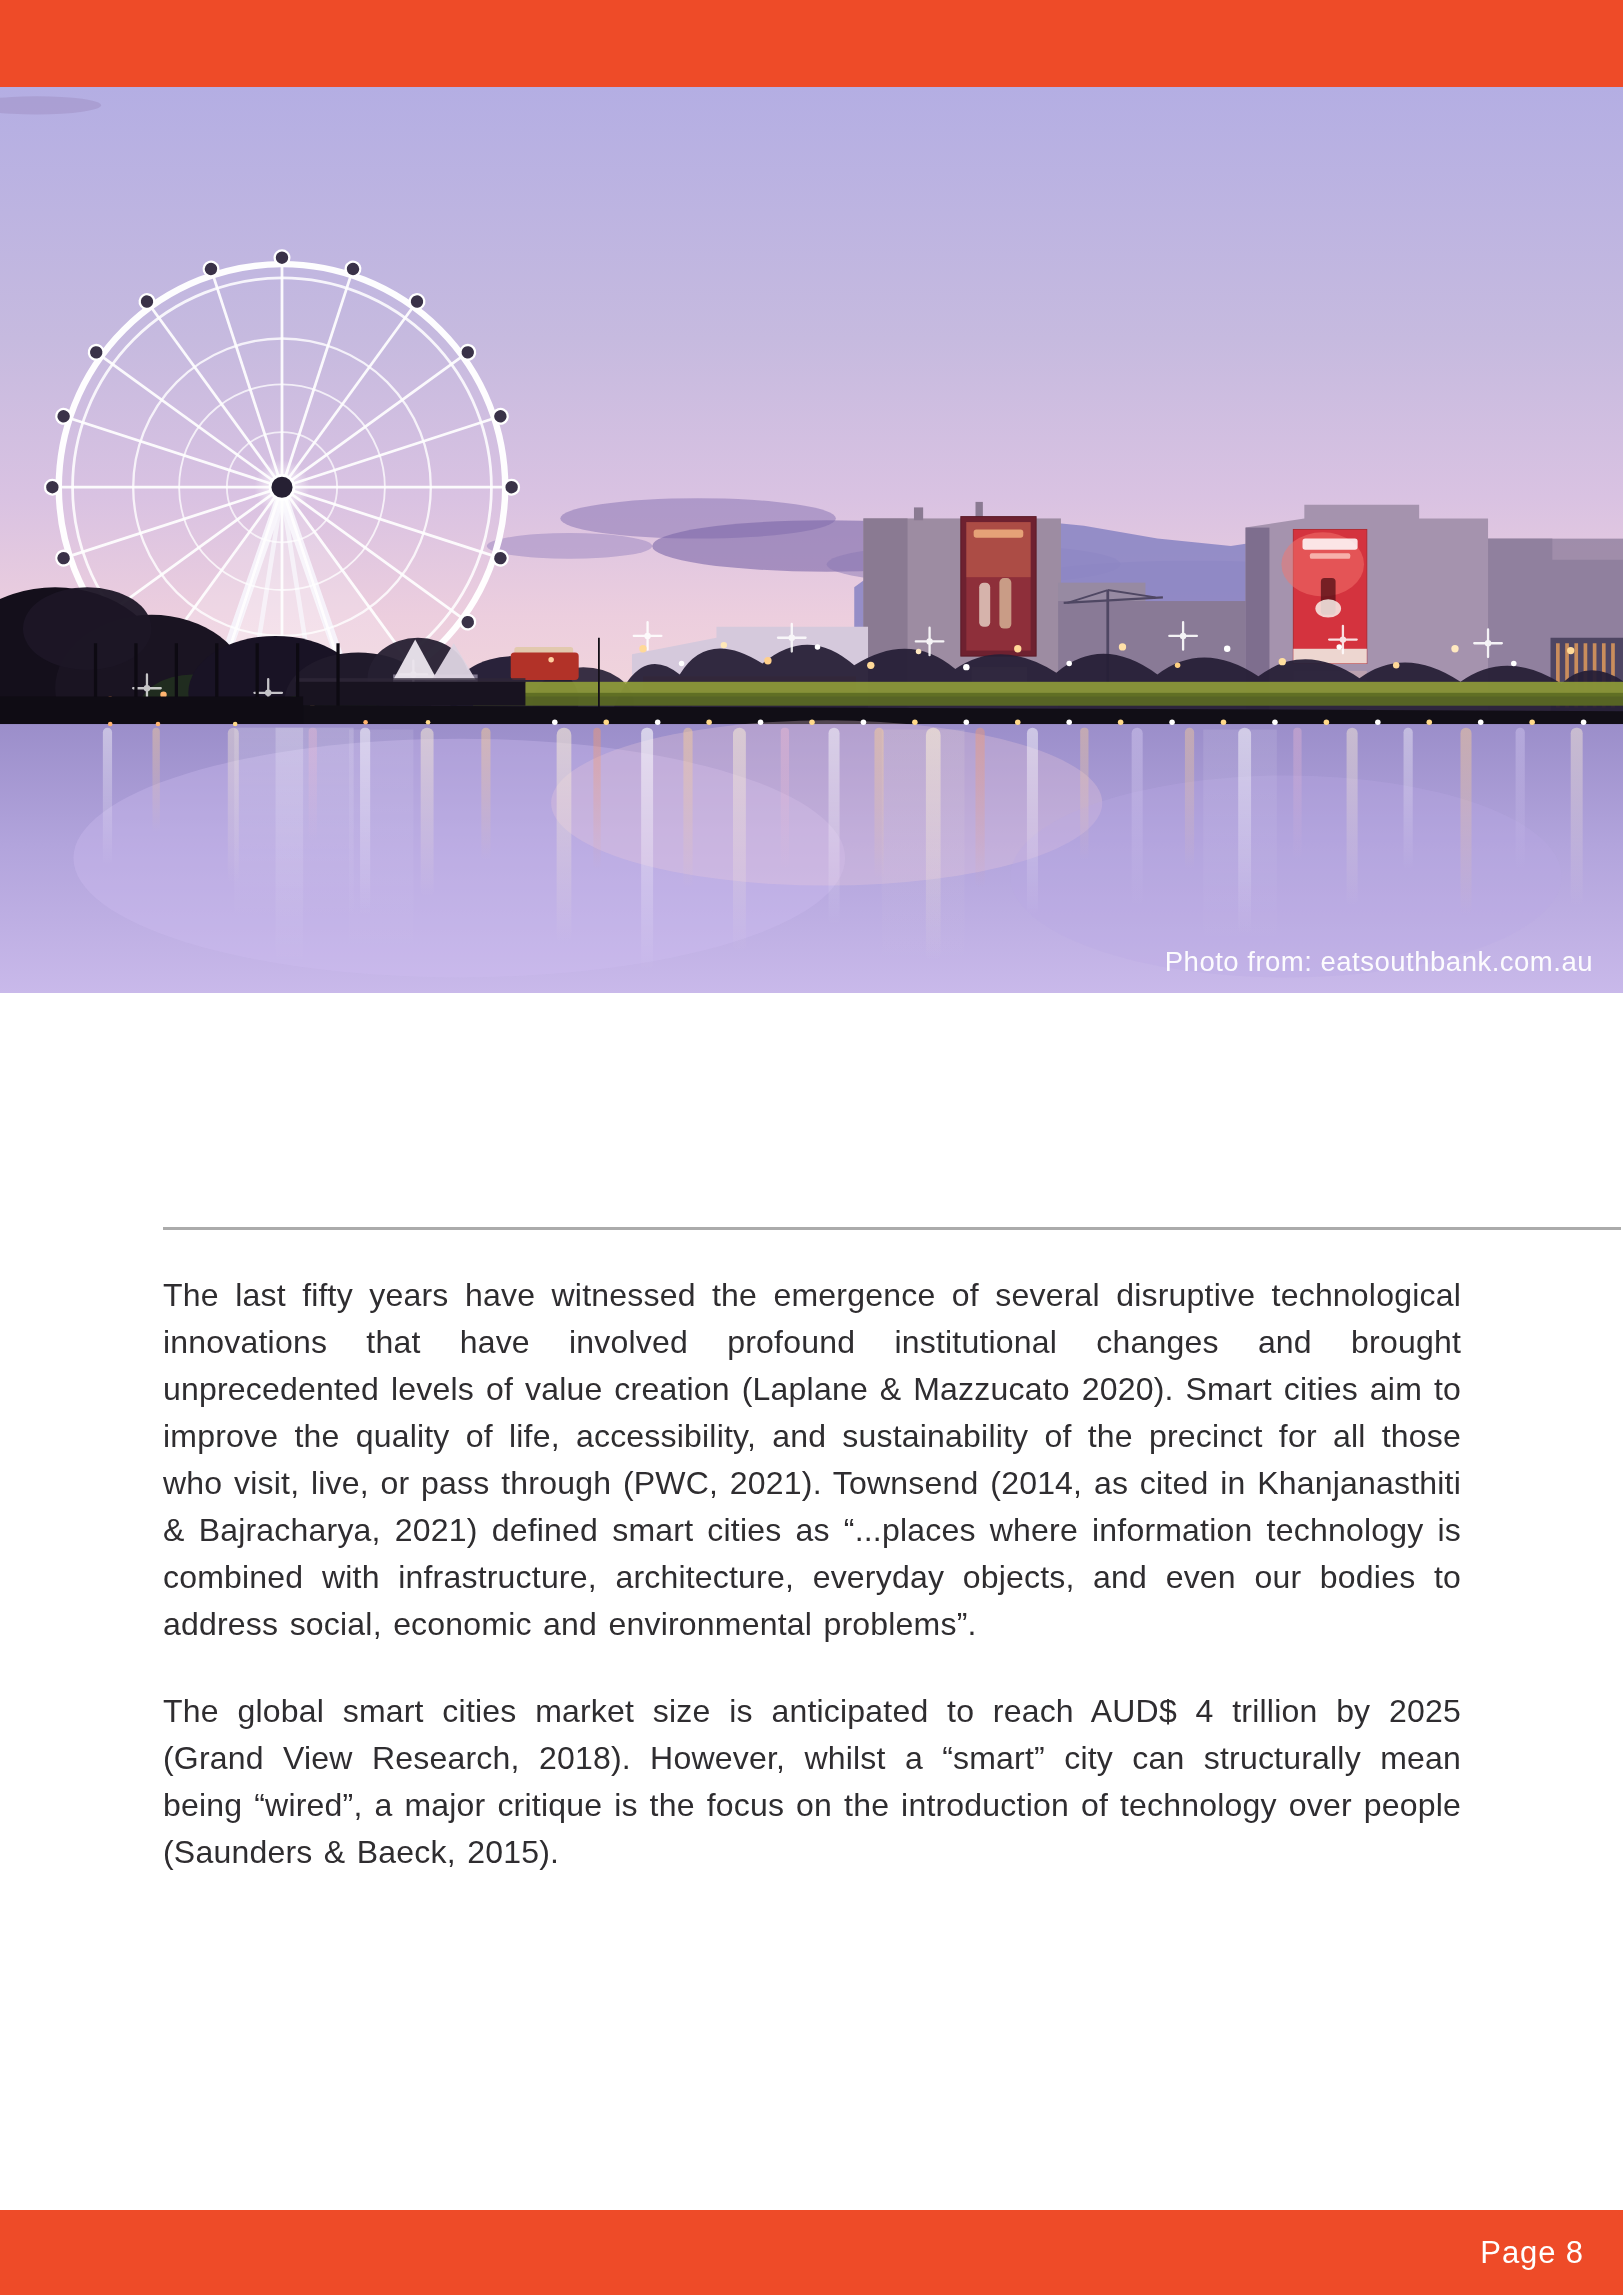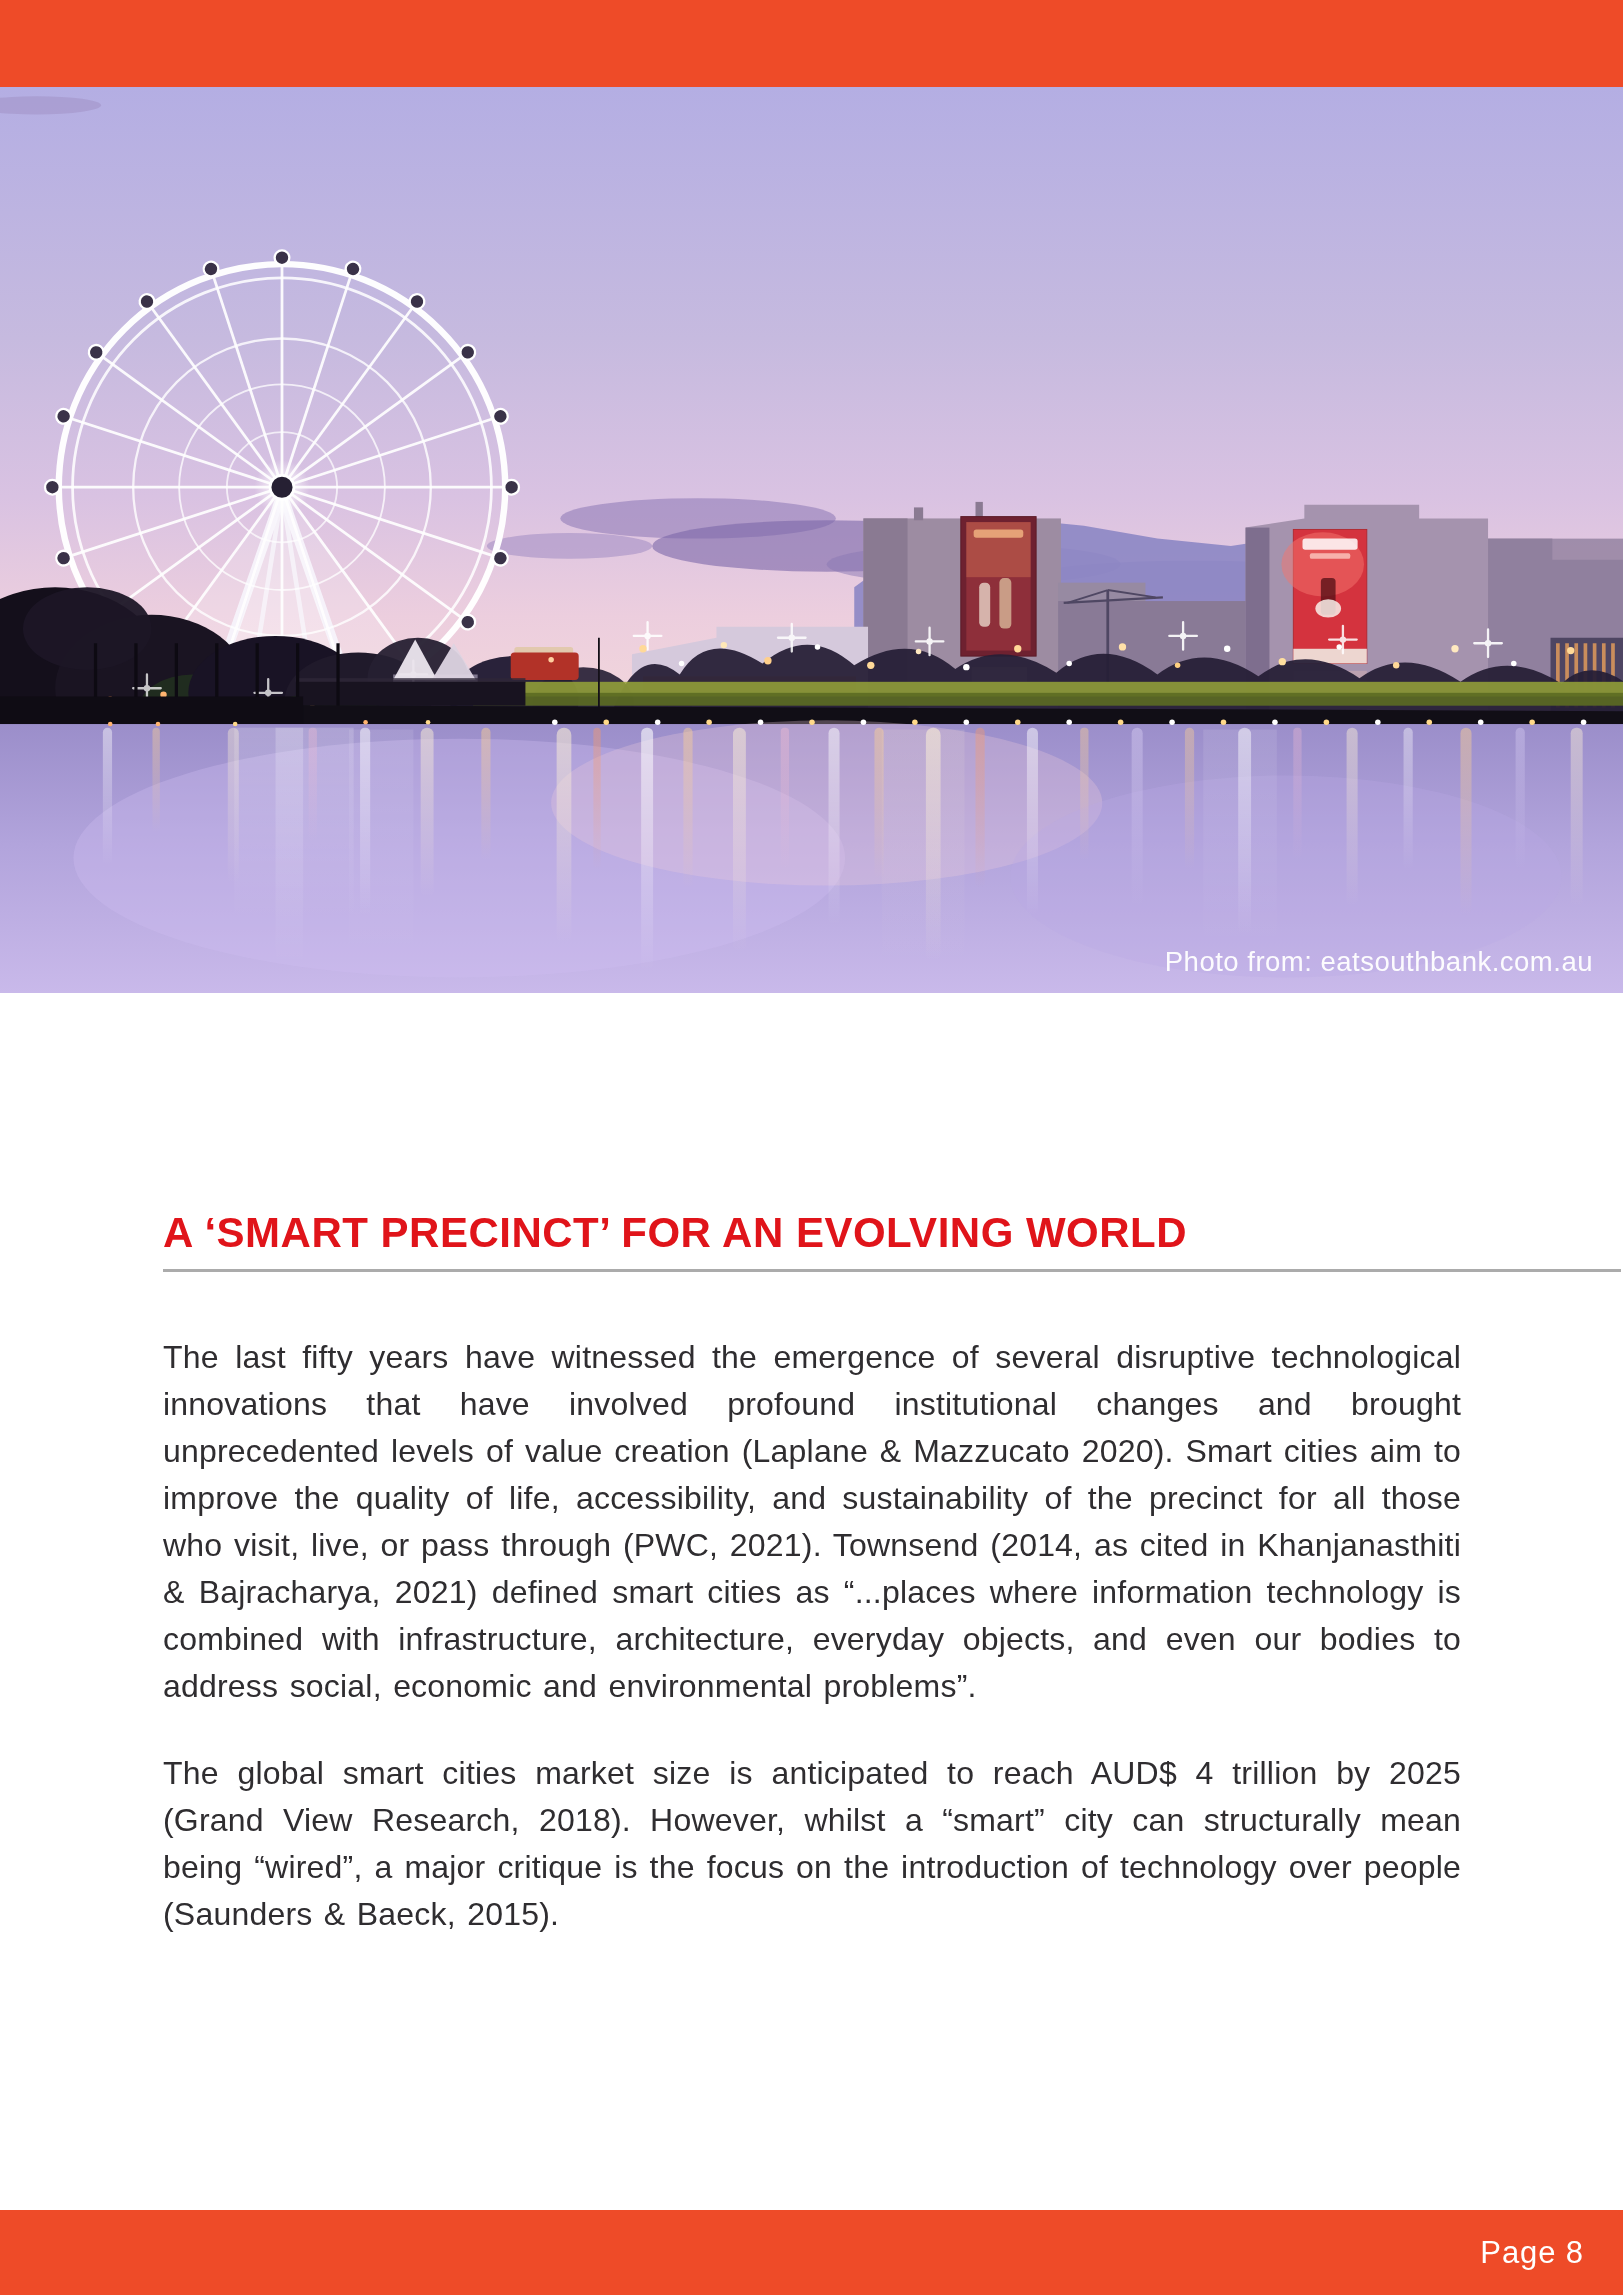--- a/index.html
+++ b/index.html
@@ -17,21 +17,21 @@
   .article{position:absolute;left:163px;top:1212px;width:1298px;}
   .heading{
     margin:0;font-size:42px;line-height:42px;font-weight:800;color:#e0141a;
     letter-spacing:0.5px;
   }
   .rule{width:1458px;height:3.7px;background:#ababab;margin-top:14.7px;}
   .article p{
     margin:0;font-size:32px;line-height:47px;color:#2f2d30;text-align:justify;
     letter-spacing:0.2px;word-spacing:2.3px;
   }
-  .article p.first{margin-top:62px;}
+  .article p.first{margin-top:42px;}
   .article p + p{margin-top:40px;}
   .footer-bar{
     position:absolute;left:0;top:2210px;width:1624px;height:85px;background:#ee4b28;
     display:flex;align-items:center;justify-content:flex-end;box-sizing:border-box;
     padding-right:40px;color:#ffffff;font-size:31px;letter-spacing:0.9px;
   }
 </style>
 </head>
 <body>
 
@@ -354,21 +354,20 @@
           <circle cx="256" cy="694" r="2.5" fill="#ffd98a"></circle>
             <circle cx="398" cy="692" r="2.5" fill="#ffb470"></circle>
           <circle cx="466" cy="692" r="2.5" fill="#ffd98a"></circle>
         </g>
       </g>
     </svg>
     <figcaption class="credit">Photo from: eatsouthbank.com.au</figcaption>
   </figure>
 
   <section class="article">
-    <h1 class="heading">A ‘SMART PRECINCT’ FOR AN EVOLVING WORLD</h1>
     <div class="rule"></div>
     <p class="first">The last fifty years have witnessed the emergence of several disruptive technological innovations that have involved profound institutional changes and brought unprecedented levels of value creation (Laplane &amp; Mazzucato 2020). Smart cities aim to improve the quality of life, accessibility, and sustainability of the precinct for all those who visit, live, or pass through (PWC, 2021). Townsend (2014, as cited in Khanjanasthiti &amp; Bajracharya, 2021) defined smart cities as “...places where information technology is combined with infrastructure, architecture, everyday objects, and even our bodies to address social, economic and environmental problems”.</p>
     <p>The global smart cities market size is anticipated to reach AUD$ 4 trillion by 2025 (Grand View Research, 2018). However, whilst a “smart” city can structurally mean being “wired”, a major critique is the focus on the introduction of technology over people (Saunders &amp; Baeck, 2015).</p>
   </section>
 
   <footer class="footer-bar">
     <span>Page 8</span>
   </footer>
 
 </div>

